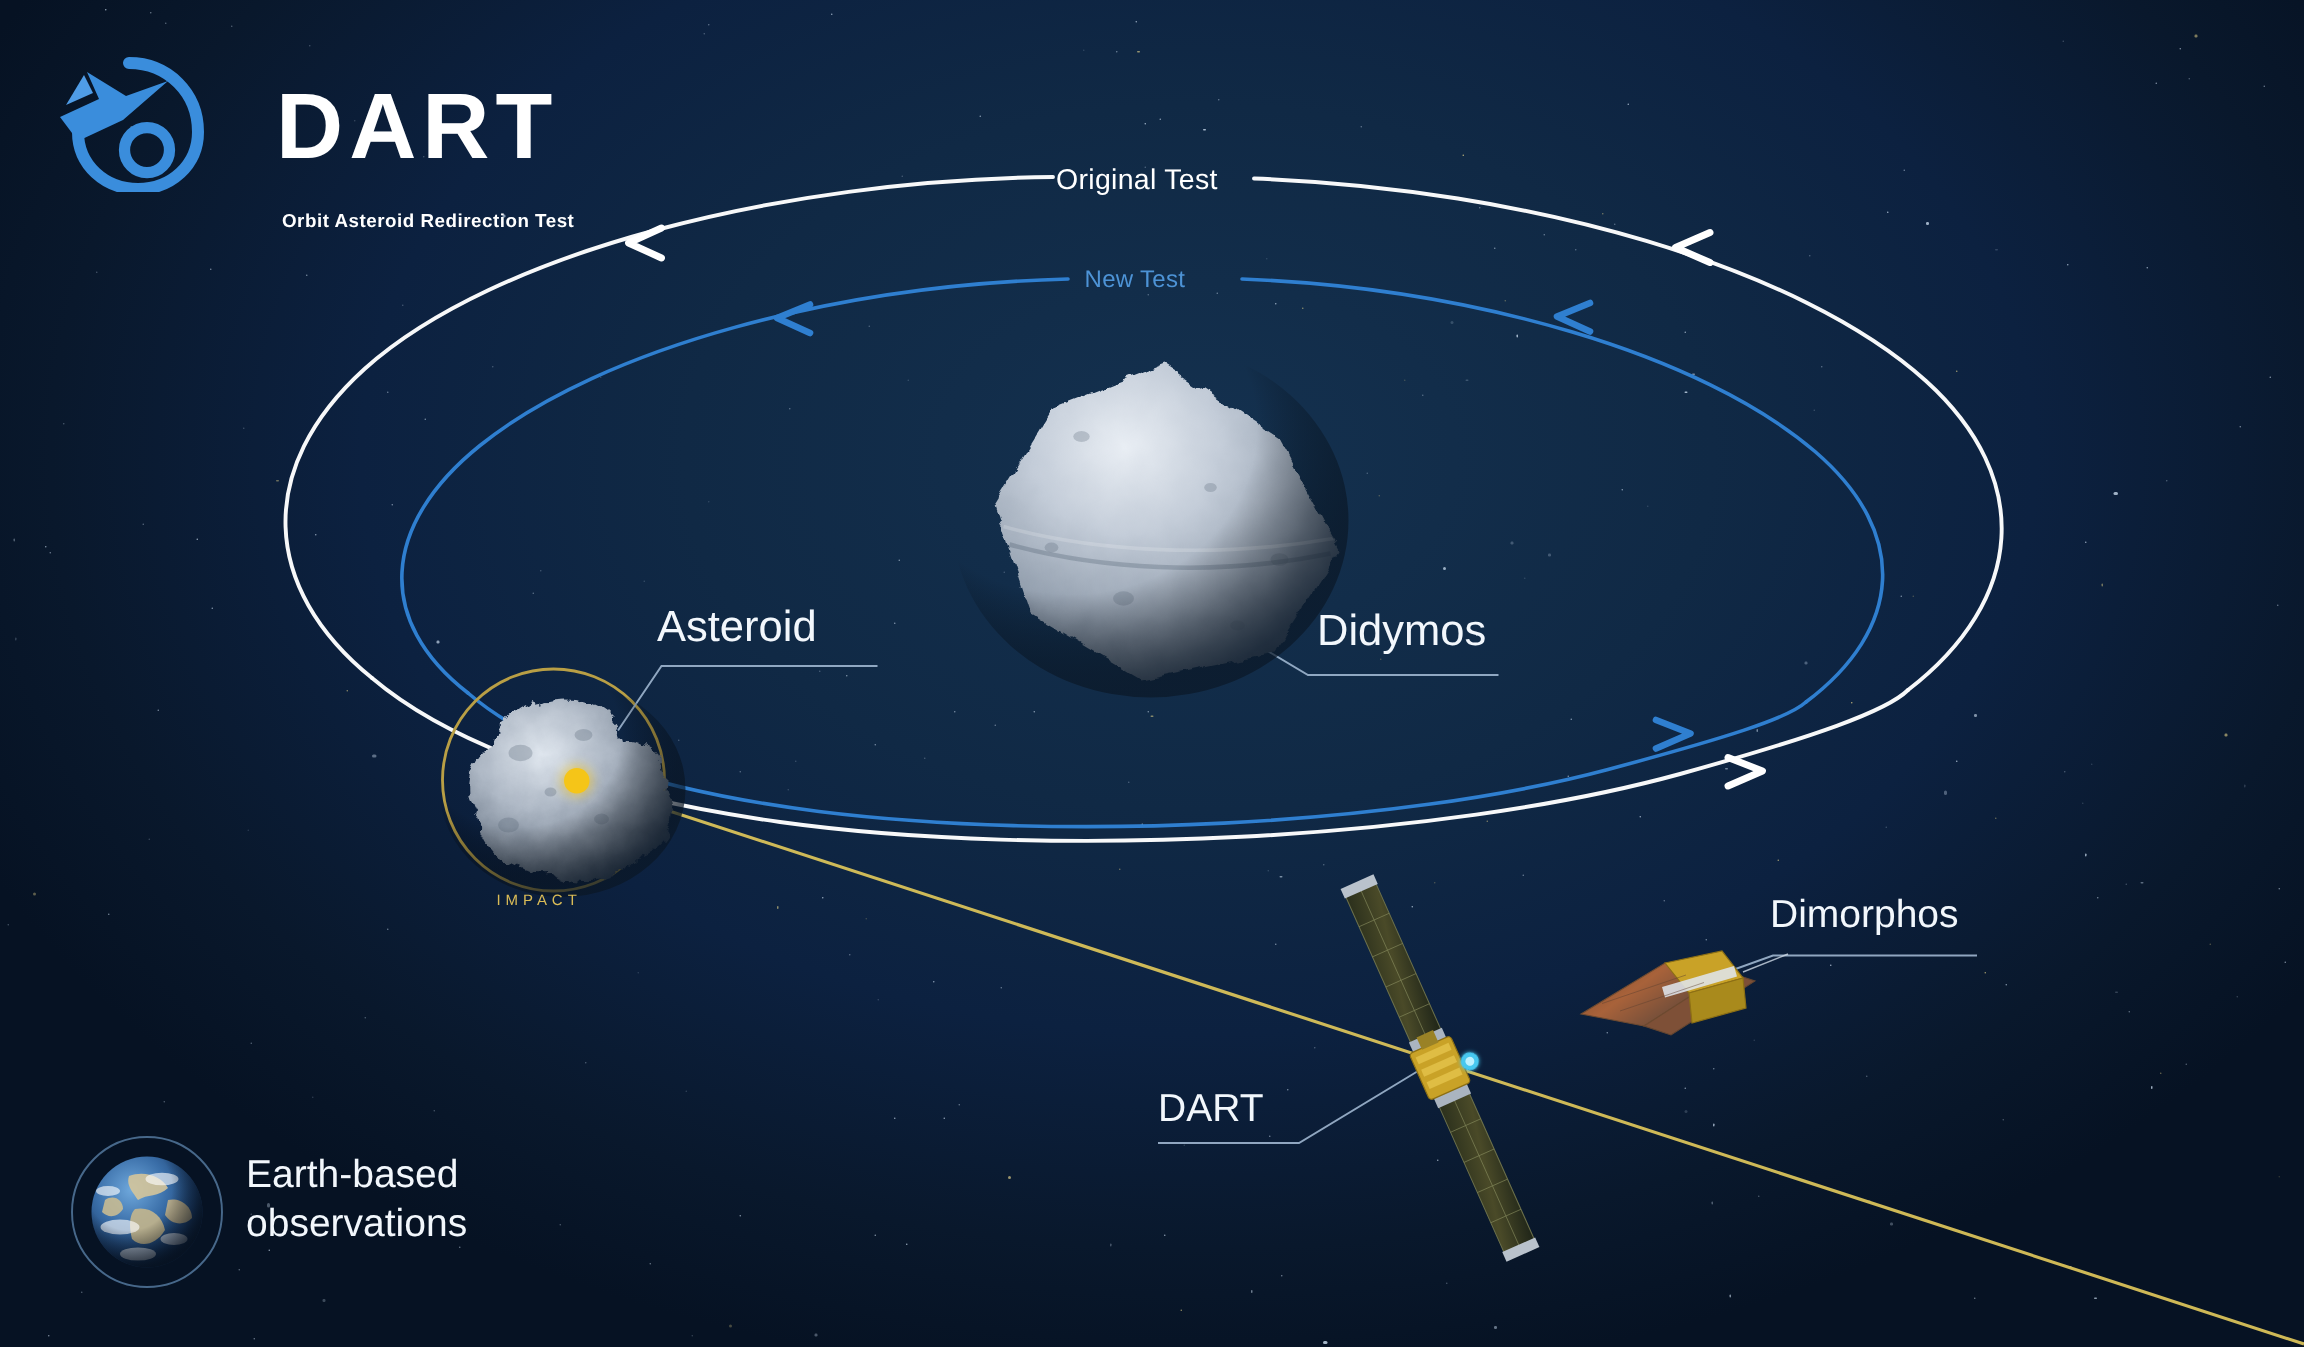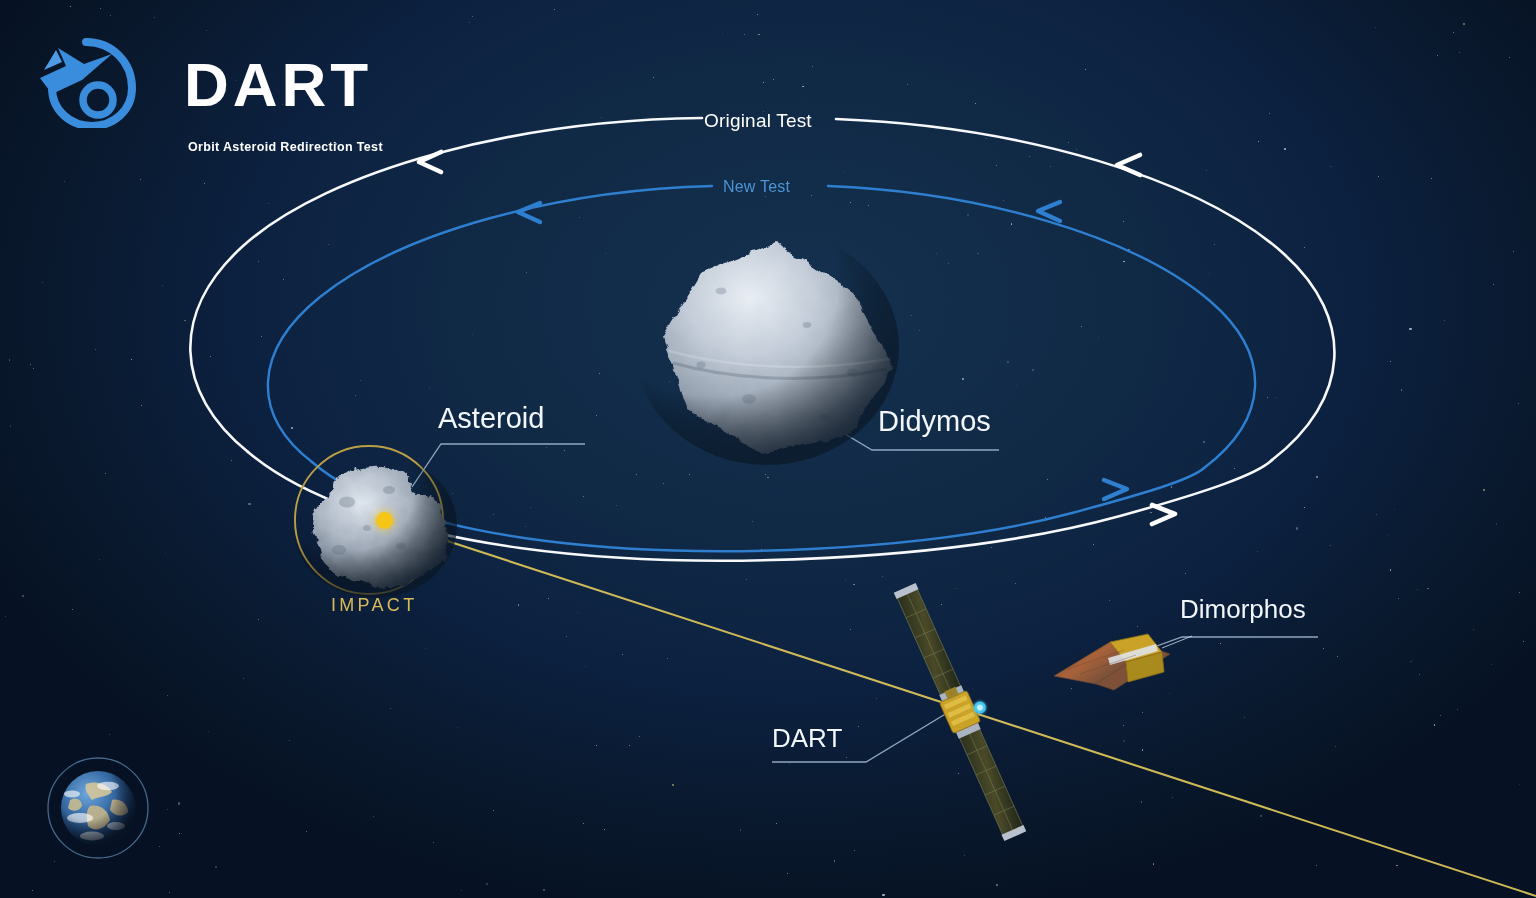--- a/index.html
+++ b/index.html
@@ -40,21 +40,21 @@
   .lbl { position:absolute; white-space:nowrap; color:#eef4fb; }
   .lbl-orbit-orig {
     left:704px; top:110px; font-size:19px; color:#ffffff; letter-spacing:.2px;
   }
   .lbl-orbit-new {
     left:723px; top:178px; font-size:16px; color:#4d93d6; letter-spacing:.2px;
   }
   .lbl-dimorphos { left:438px; top:402px; font-size:29px; color:#f2f7fc; }
   .lbl-didymos   { left:878px; top:405px; font-size:29px; color:#f2f7fc; }
   .lbl-impact {
-    left:331px; top:595px; font-size:18px; color:#d9bb57;
+    left:331px; top:595px; font-size:10px; color:#d9bb57;
     letter-spacing:3.3px; font-weight:400;
   }
   .lbl-dart      { left:772px; top:723px; font-size:26px; color:#f2f7fc; }
   .lbl-licia     { left:1180px; top:594px; font-size:26px; color:#f2f7fc; }
   .lbl-earth {
     left:164px; top:766px; font-size:26px; color:#f2f7fc;
     line-height:1.28; white-space:normal; width:240px;
   }
   #impact-dot {
     position:absolute; left:376px; top:512px; width:17px; height:17px;
@@ -577,16 +577,18 @@
     <div class="tagline">Orbit Asteroid Redirection Test</div>
   </div>
 
   <div class="lbl lbl-orbit-orig">Original Test</div>
   <div class="lbl lbl-orbit-new">New Test</div>
   <div class="lbl lbl-dimorphos">Asteroid</div>
   <div class="lbl lbl-didymos">Didymos</div>
   <div class="lbl lbl-impact">IMPACT</div>
   <div class="lbl lbl-dart">DART</div>
   <div class="lbl lbl-licia">Dimorphos</div>
+  <div class="lbl lbl-earth">Earth-based
+observations</div>
 
   <div id="impact-dot"></div>
 
 </div>
 
 </body></html>

